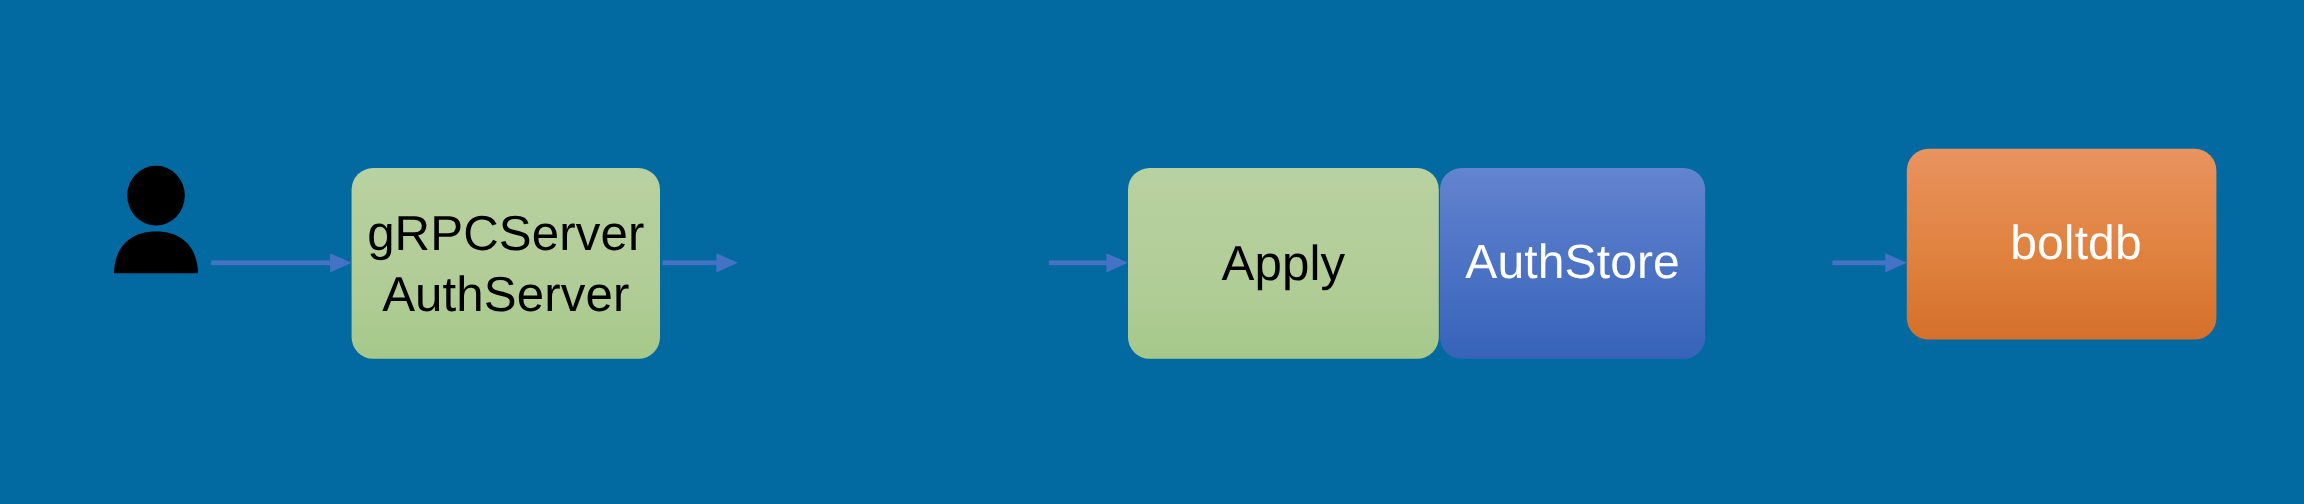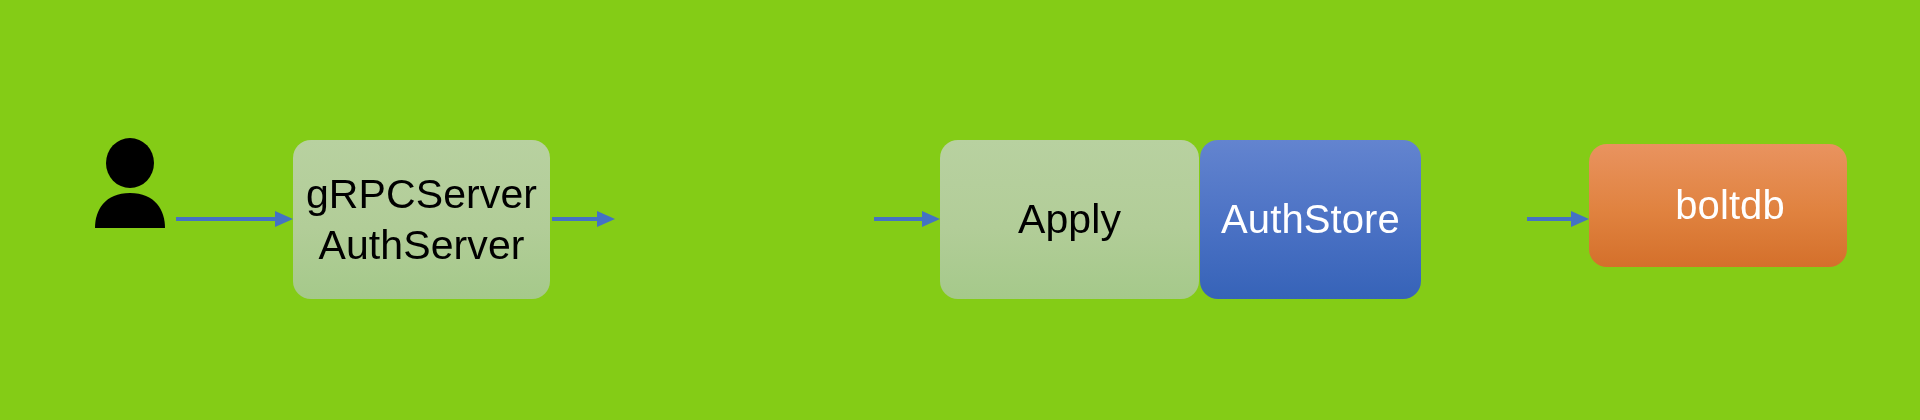--- a/index.html
+++ b/index.html
@@ -7,21 +7,21 @@
     padding: 0;
     background: #ffffff;
   }
   body {
     font-family: "Liberation Sans", sans-serif;
   }
   #canvas {
     position: relative;
     width: 1920px;
     height: 420px;
-    background: #84cc16;
+    background: #0369a1;
     overflow: hidden;
   }
 
   
   .actor {
     position: absolute;
     left: 93px;
     top: 138px;
     width: 74px;
     height: 90px;
@@ -116,17 +116,17 @@
   <div class="node green" style="left: 293px; top: 140px; width: 257px; height: 159px;">
     <span class="label">gRPCServer
 AuthServer</span>
   </div>
   <div class="node green" style="left: 940px; top: 140px; width: 259px; height: 159px;">
     <span class="label">Apply</span>
   </div>
   <div class="node blue" style="left: 1200px; top: 140px; width: 221px; height: 159px;">
     <span class="label">AuthStore</span>
   </div>
-  <div class="node orange" style="left: 1589px; top: 144px; width: 258px; height: 123px; padding-left: 24px;">
+  <div class="node orange" style="left: 1589px; top: 124px; width: 258px; height: 159px; padding-left: 24px;">
     <span class="label">boltdb</span>
   </div>
 
 </div>
 
 </body></html>

